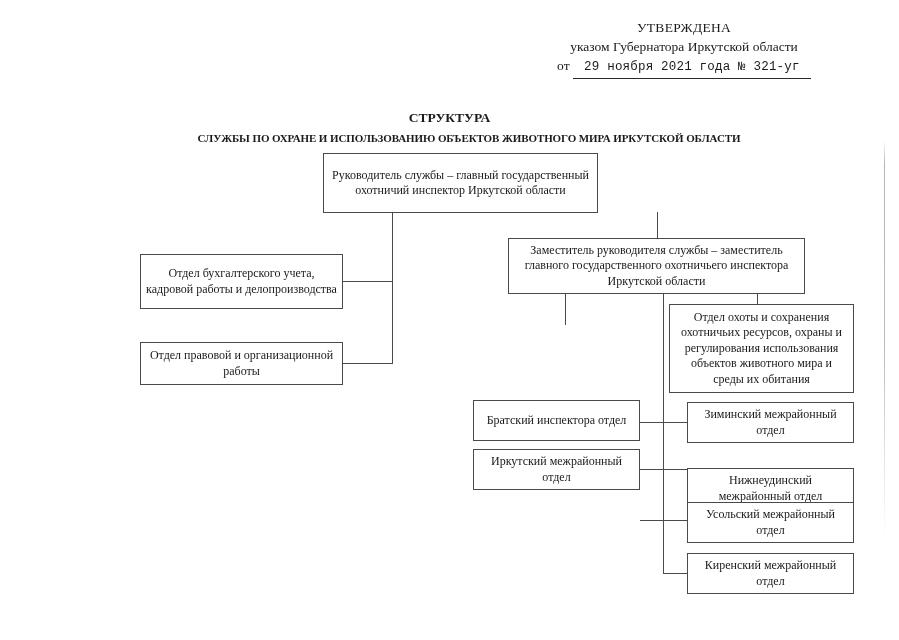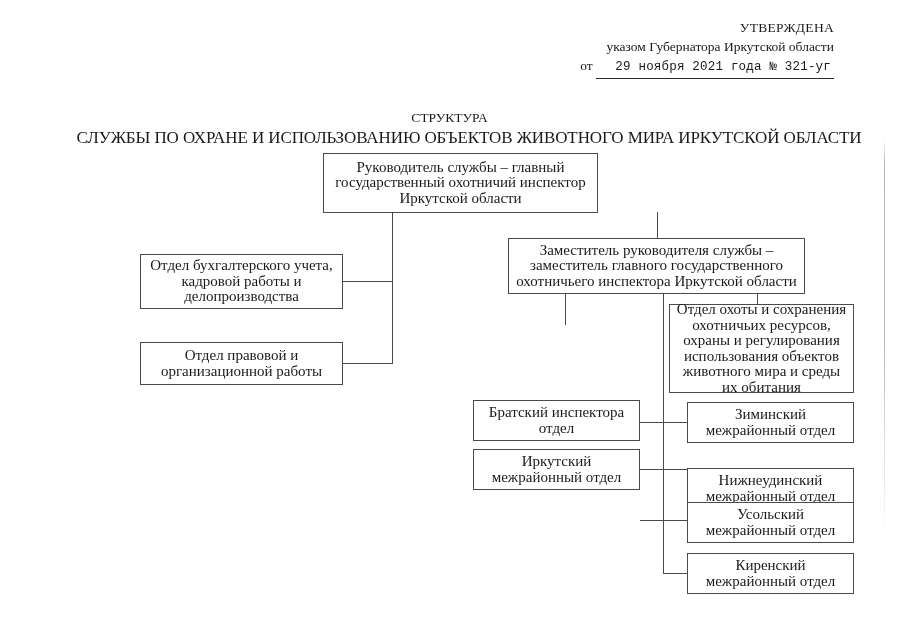--- a/index.html
+++ b/index.html
@@ -21,21 +21,21 @@
   }
 
   
   .approval {
     position: absolute;
     left: 534px;
     top: 18px;
     width: 300px;
     font-size: 13.5px;
     line-height: 19px;
-    text-align: right;
+    text-align: center;
   }
   .approval .ln1 {
     letter-spacing: 0.3px;
   }
   .approval .ln3 {
     white-space: nowrap;
   }
   .mono-fill {
     font-family: "Liberation Mono", monospace;
     font-size: 12.5px;
@@ -46,41 +46,41 @@
     letter-spacing: 0.2px;
   }
 
   
   .doc-title {
     position: absolute;
     left: 0;
     top: 108px;
     width: 899px;
     text-align: center;
-    font-weight: normal;
+    font-weight: bold;
     font-size: 13.5px;
     line-height: 20px;
   }
   .doc-title .t2 {
-    font-size: 17px;
+    font-size: 11px;
     letter-spacing: -0.1px;
     padding-left: 39px;
   }
 
   
   .node {
     position: absolute;
     box-sizing: border-box;
     border: 1px solid #4a4a4a;
     background: #ffffff;
     display: flex;
     align-items: center;
     justify-content: center;
     text-align: center;
-    font-size: 15px;
+    font-size: 12px;
     line-height: 15.5px;
     padding: 14px 5px;
     z-index: 2;
   }
   .node span {
     display: block;
     width: 100%;
   }
 
   .line {

